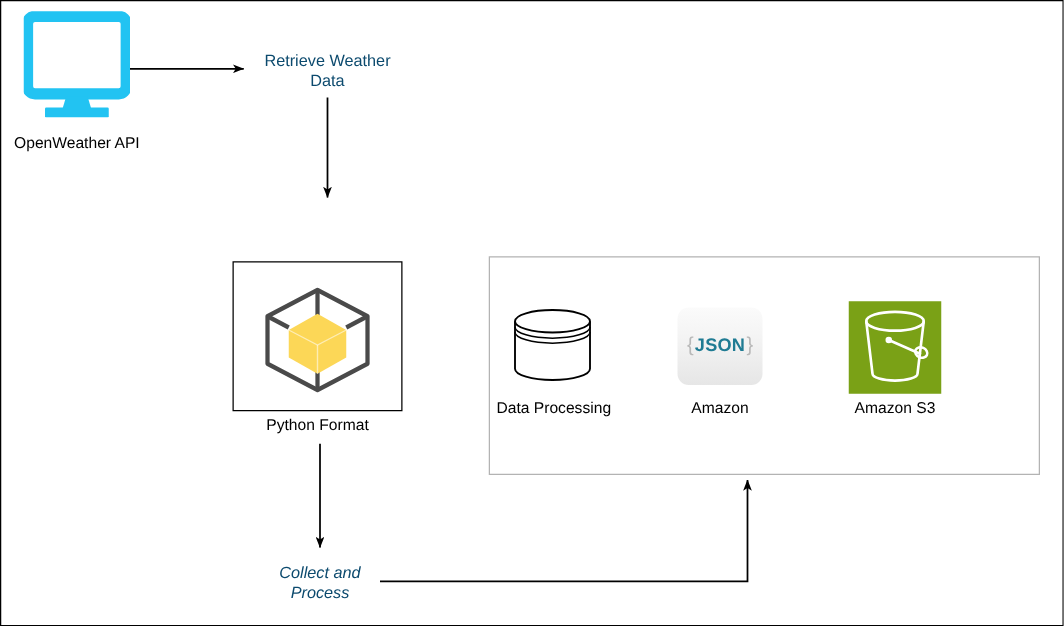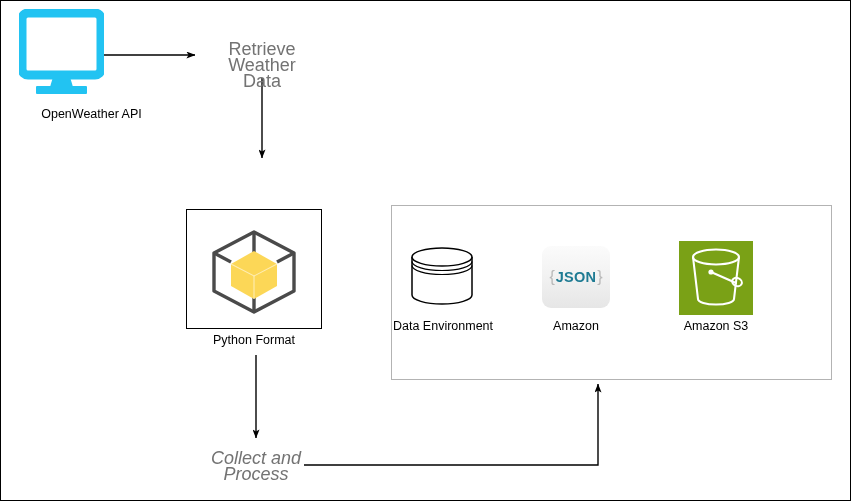--- a/index.html
+++ b/index.html
@@ -21,22 +21,22 @@
     position: absolute;
     font-size: 12.5px;
     color: #000000;
     text-align: center;
     line-height: 15px;
     white-space: pre-line;
     user-select: none;
   }
   .edge-label {
     position: absolute;
-    font-size: 18px;
-    color: #737373;
+    font-size: 13px;
+    color: #0c4a6e;
     text-align: center;
     line-height: 16px;
     white-space: pre-line;
   }
   .svg-layer {
     position: absolute;
     left: 0;
     top: 0;
     width: 851px;
     height: 501px;
@@ -142,21 +142,21 @@
   <div class="icon-box" id="monitor-icon">
     <svg viewBox="0 0 85 85" width="85" height="85" xmlns="http://www.w3.org/2000/svg">
 
       <rect x="3" y="4" width="79" height="62" rx="6" ry="6" fill="none" stroke="#22c3f2" stroke-width="9"></rect>
 
       <path d="M34,68 L51,68 L54,78 L31,78 Z" fill="#22c3f2"></path>
 
       <rect x="17" y="77" width="51" height="8" rx="1" fill="#22c3f2"></rect>
     </svg>
   </div>
-  <div class="node-label" style="left:0px; top:106px; width:121px;margin-left:30px;">OpenWeather API</div>
+  <div class="node-label" style="left:0px; top:106px; width:121px;">OpenWeather API</div>
 
   <div class="edge-label" style="left:196px; top:40px; width:130px;">Retrieve Weather
 Data</div>
 
 
   <div id="local-env-box"></div>
 
   <div class="icon-box" id="cube-icon">
     <svg viewBox="0 0 90 86" width="90" height="86" xmlns="http://www.w3.org/2000/svg">
 
@@ -177,21 +177,21 @@
   <div id="vpc-box"></div>
 
   <div class="icon-box" id="db-icon">
     <svg viewBox="0 0 66 58" width="66" height="58" xmlns="http://www.w3.org/2000/svg">
       <path d="M3,10 L3,48 A30,9 0 0 0 63,48 L63,10" fill="#ffffff" stroke="#000000" stroke-width="1.5"></path>
       <ellipse cx="33" cy="10" rx="30" ry="9" fill="#ffffff" stroke="#000000" stroke-width="1.5"></ellipse>
       <path d="M3,14.5 A30,9 0 0 0 63,14.5" fill="none" stroke="#000000" stroke-width="1.2"></path>
       <path d="M3,18.5 A30,9 0 0 0 63,18.5" fill="none" stroke="#000000" stroke-width="1.2"></path>
     </svg>
   </div>
-  <div class="node-label" style="left:378px; top:318px; width:128px;">Data Environment</div>
+  <div class="node-label" style="left:378px; top:318px; width:128px;">Data Processing</div>
 
   <div id="json-badge">
     <span class="brace">{</span>
     <span class="word">JSON</span>
     <span class="brace">}</span>
   </div>
   <div class="node-label" style="left:516px; top:318px; width:118px;">Amazon</div>
 
   <div id="s3-tile">
     <svg viewBox="0 0 74 74" width="74" height="74" xmlns="http://www.w3.org/2000/svg">

